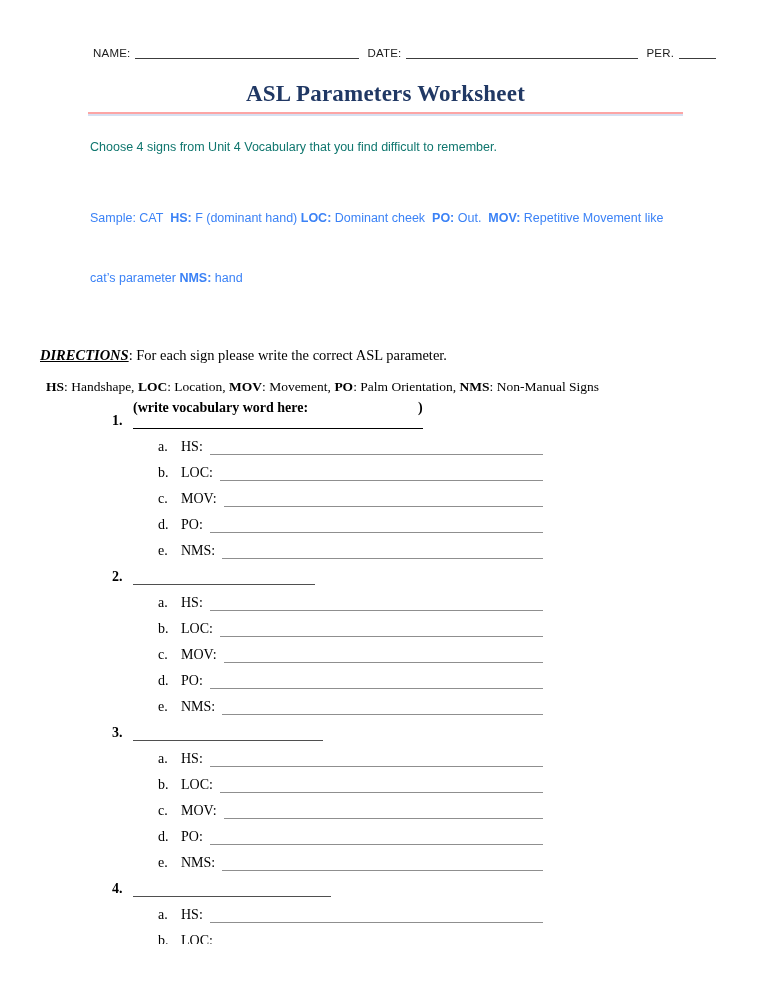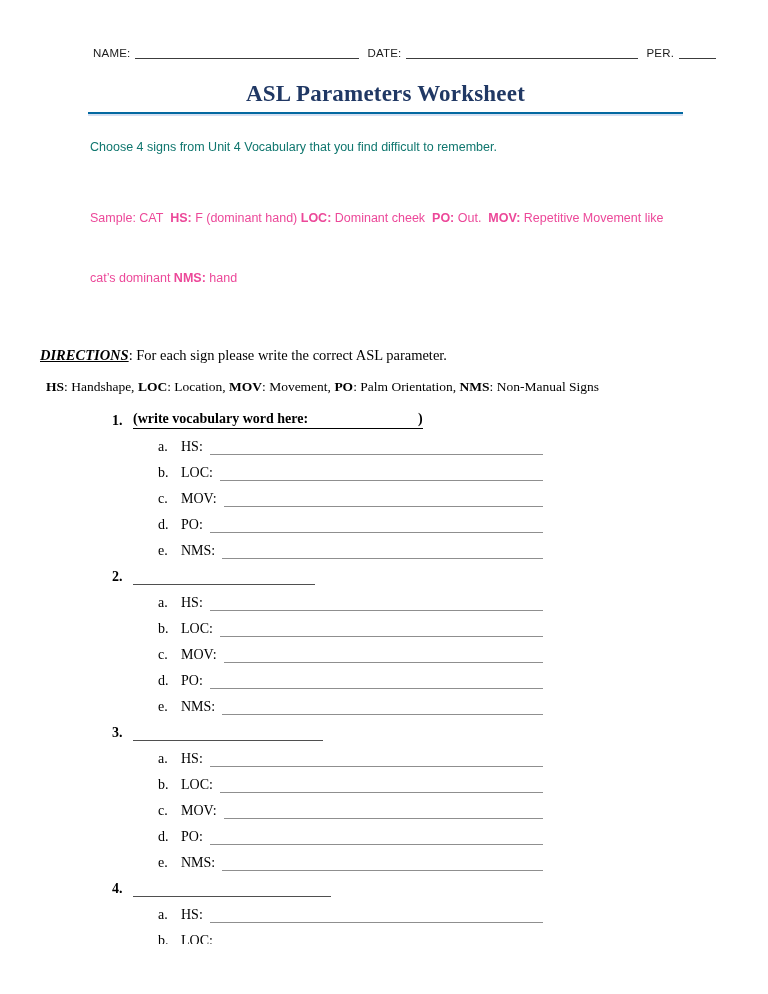--- a/index.html
+++ b/index.html
@@ -10,40 +10,40 @@
   .topline{display:flex;align-items:flex-end;margin:47px 45px 0 93px;
            font-family:"Liberation Sans",sans-serif;font-size:11.5px;color:#1c1c1c;
            letter-spacing:.2px;}
   .blank{display:inline-block;height:3px;border-bottom:1px solid #3c3c3c;}
   .name-blank{width:224px;margin:0 8px 0 5px;}
   .date-blank{width:232px;margin:0 8px 0 5px;}
   .per-blank{width:37px;margin-left:5px;}
 
   
   .title-wrap{margin:22px 85px 0 88px;text-align:center;padding-bottom:5px;
-              border-bottom:2px solid #0369a1;box-shadow:0 2px 0 rgba(68,114,196,.22);}
+              border-bottom:2px solid #fca5a5;box-shadow:0 2px 0 rgba(68,114,196,.22);}
   .title{font-size:23px;font-weight:bold;color:#203864;letter-spacing:.2px;}
 
   
   .intro{margin:26px 40px 0 90px;font-family:"Liberation Sans",sans-serif;
          font-size:12.5px;color:#0f766e;}
   .sample{margin:14px 40px 0 90px;font-family:"Liberation Sans",sans-serif;
-          font-size:12.5px;color:#ec4899;line-height:20px;white-space:pre-wrap;}
+          font-size:12.5px;color:#3b82f6;line-height:20px;white-space:pre-wrap;}
 
   
   .directions{margin:19px 0 0 40px;font-size:14.5px;white-space:pre-wrap;}
   .dlabel{font-weight:bold;font-style:italic;text-decoration:underline;}
   .key{margin:15px 0 0 46px;font-size:13.5px;white-space:pre-wrap;}
 
   
   .list{margin-top:8px;font-size:14px;}
   .item-heading{display:flex;align-items:flex-end;margin-left:112px;height:26px;
                 font-weight:bold;}
   .item-num{width:21px;}
-  .head1{display:flex;align-items:flex-end;border-bottom:1.5px solid #000;padding-bottom:1px;}
+  .head1{display:flex;align-items:flex-end;border-bottom:1.5px solid #000;padding-bottom:12px;}
   .head-spacer{display:inline-block;width:110px;}
   .head-blank{display:inline-block;height:3px;border-bottom:1.4px solid #4f4f4f;}
   .w2{width:182px}.w3{width:190px}.w4{width:198px}
 
   .sub-row{display:flex;align-items:flex-end;margin-left:158px;width:385px;height:26px;}
   .sub-letter{width:23px;}
   .sub-label{margin-right:7px;}
   .sub-line{flex:1;height:3px;border-bottom:1.1px solid #8f8f8f;}
 </style>
 </head>
@@ -61,21 +61,21 @@
   </div>
 
   <div class="title-wrap">
     <span class="title">ASL Parameters Worksheet</span>
   </div>
 
   <div class="intro">Choose 4 signs from Unit 4 Vocabulary that you find difficult to remember.</div>
 
   <div class="sample">
     <div><span>Sample: CAT  </span><b>HS:</b><span> F (dominant hand) </span><b>LOC:</b><span> Dominant cheek  </span><b>PO:</b><span> Out.  </span><b>MOV:</b><span> Repetitive Movement like</span></div>
-    <div><span>cat’s dominant </span><b>NMS:</b><span> hand</span></div>
+    <div><span>cat’s parameter </span><b>NMS:</b><span> hand</span></div>
   </div>
 
   <div class="directions"><span class="dlabel">DIRECTIONS</span><span>: For each sign please write the correct ASL parameter.</span></div>
 
   <div class="key"><b>HS</b><span>: Handshape, </span><b>LOC</b><span>: Location, </span><b>MOV</b><span>: Movement, </span><b>PO</b><span>: Palm Orientation, </span><b>NMS</b><span>: Non-Manual Signs</span></div>
 
   <div class="list">
 
     <div class="item-heading">
       <span class="item-num">1.</span>

